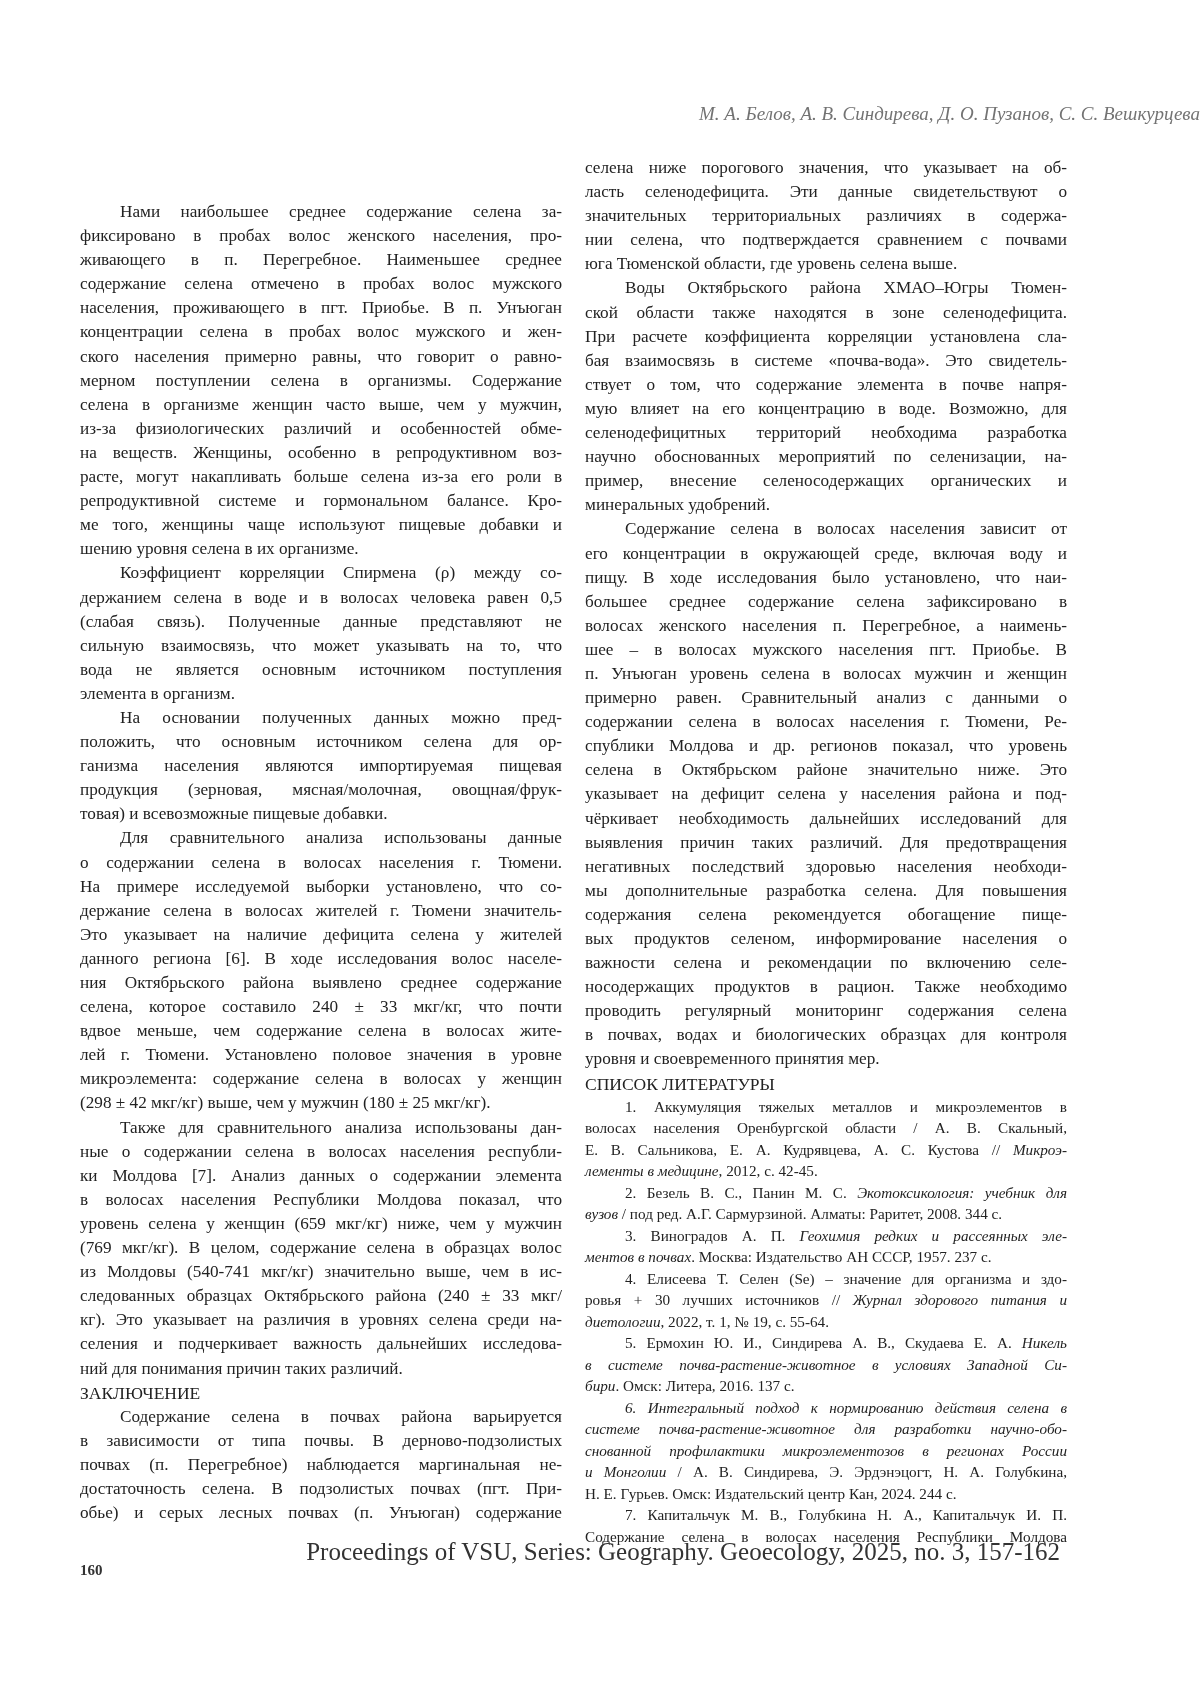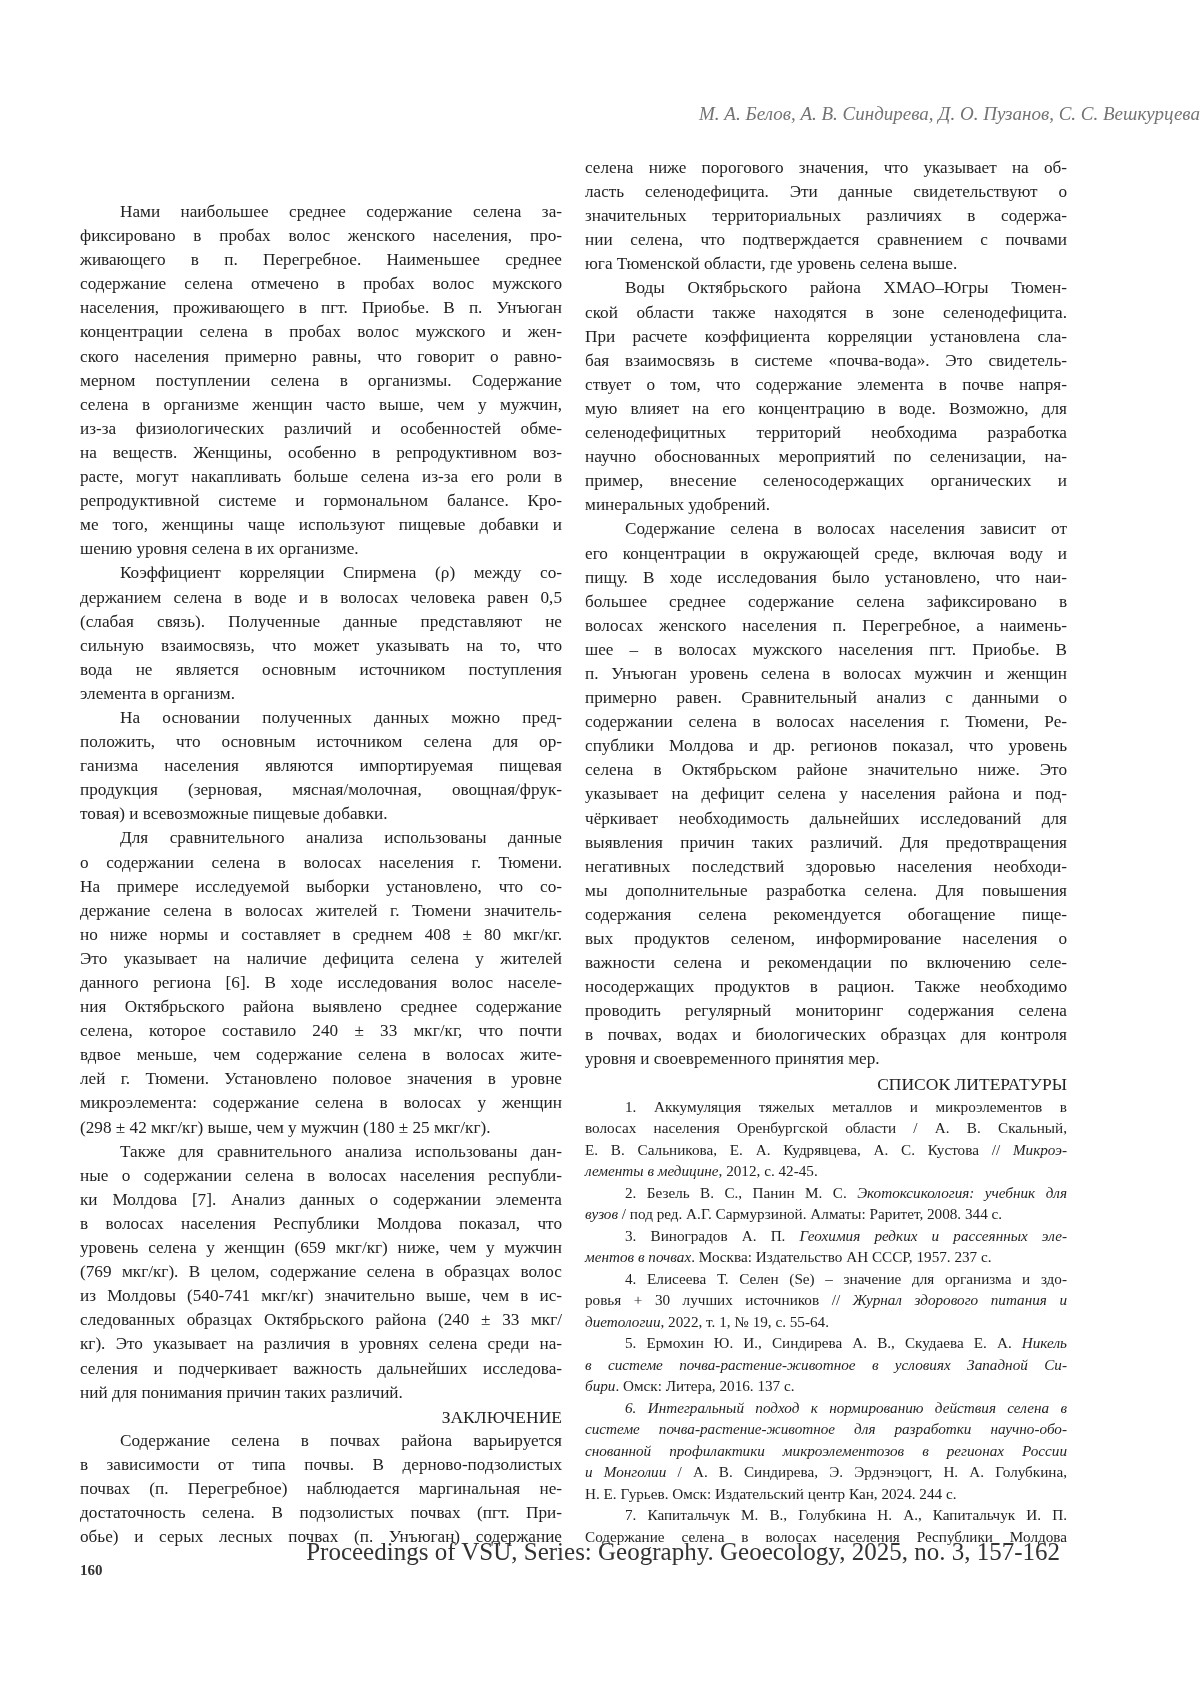--- a/index.html
+++ b/index.html
@@ -6,21 +6,21 @@
   body { width: 1200px; height: 1698px; position: relative; overflow: hidden;
          font-family: "Liberation Serif", "DejaVu Serif", serif; color: #222222; }
   .running-head { position: absolute; top: 103px; left: 0; width: 1200px; text-align: right;
          font-style: italic; font-size: 19px; color: #737373; }
   .col { position: absolute; top: 156px; width: 482px; font-size: 17.2px; line-height: 24.1px; }
   .col.left { left: 80px; margin-top: 44px; }
   .col.right { left: 585px; }
   .ln { display: block; white-space: nowrap; text-align: justify; text-align-last: justify; height: 24.1px; overflow: visible; }
   .ln.last { text-align-last: left; }
   .ln.ind { padding-left: 40px; }
-  .heading { display: block; text-align: right; height: 24.1px; font-size: 17.5px; }
+  .heading { display: block; text-align: left; height: 24.1px; font-size: 17.5px; }
   .refs { font-size: 15.2px; line-height: 21.5px; }
   .refs .ln { height: 21.5px; }
   .refs .ln.ind { padding-left: 40px; }
   .it { font-style: italic; }
   .footer-page { position: absolute; top: 1562px; left: 80px; font-size: 15px; color: #333; font-weight: bold; }
   .footer-journal { position: absolute; top: 1538px; right: 140px; font-size: 25px; color: #333; }
 </style>
 </head>
 <body>
 
@@ -50,21 +50,20 @@
     <span class="ln last">элемента в организм.</span>
     <span class="ln ind">На основании полученных данных можно пред-</span>
     <span class="ln">положить, что основным источником селена для ор-</span>
     <span class="ln">ганизма населения являются импортируемая пищевая</span>
     <span class="ln">продукция (зерновая, мясная/молочная, овощная/фрук-</span>
     <span class="ln last">товая) и всевозможные пищевые добавки.</span>
     <span class="ln ind">Для сравнительного анализа использованы данные</span>
     <span class="ln">о содержании селена в волосах населения г. Тюмени.</span>
     <span class="ln">На примере исследуемой выборки установлено, что со-</span>
     <span class="ln">держание селена в волосах жителей г. Тюмени значитель-</span>
-    <span class="ln">но ниже нормы и составляет в среднем 408 ± 80 мкг/кг.</span>
     <span class="ln">Это указывает на наличие дефицита селена у жителей</span>
     <span class="ln">данного региона [6]. В ходе исследования волос населе-</span>
     <span class="ln">ния Октябрьского района выявлено среднее содержание</span>
     <span class="ln">селена, которое составило 240 ± 33 мкг/кг, что почти</span>
     <span class="ln">вдвое меньше, чем содержание селена в волосах жите-</span>
     <span class="ln">лей г. Тюмени. Установлено половое значения в уровне</span>
     <span class="ln">микроэлемента: содержание селена в волосах у женщин</span>
     <span class="ln last">(298 ± 42 мкг/кг) выше, чем у мужчин (180 ± 25 мкг/кг).</span>
     <span class="ln ind">Также для сравнительного анализа использованы дан-</span>
     <span class="ln">ные о содержании селена в волосах населения республи-</span>

